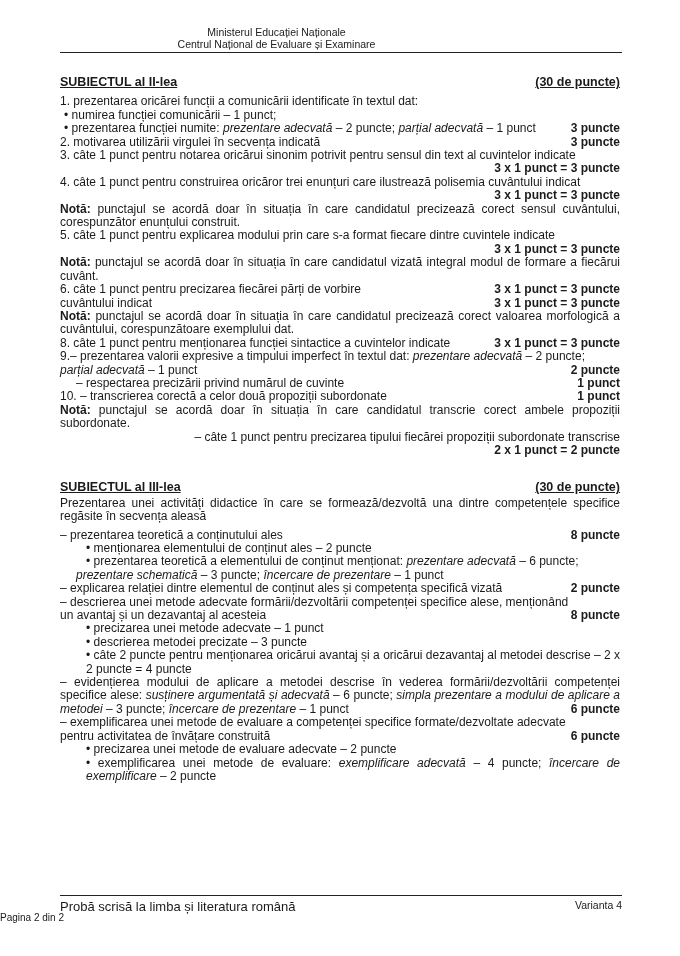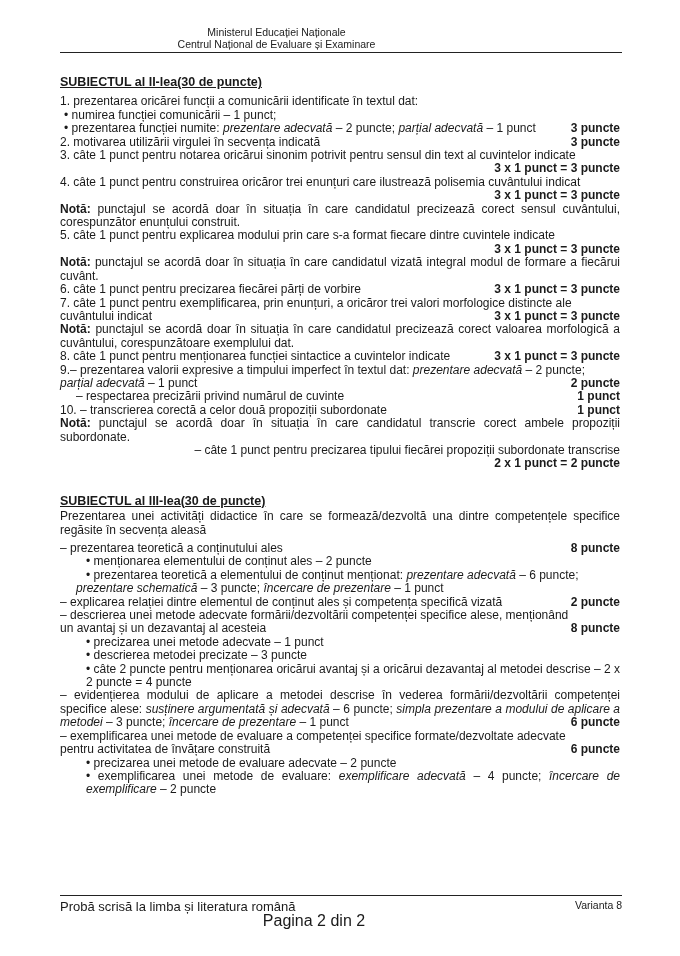--- a/index.html
+++ b/index.html
@@ -5,26 +5,26 @@
   html, body { margin: 0; padding: 0; background: #ffffff; }
   body { width: 680px; height: 956px; position: relative; overflow: hidden;
          font-family: "Liberation Sans", sans-serif; color: #1a1a1a; }
   .page { position: absolute; left: 0; top: 0; width: 680px; height: 956px; }
   .header { position: absolute; top: 26px; left: 0; width: 553px; text-align: center;
             font-size: 10.5px; line-height: 12px; color: #222; }
   .hr-top { position: absolute; left: 60px; width: 562px; top: 52px; border-top: 1.5px solid #222; }
   .hr-bottom { position: absolute; left: 60px; width: 562px; top: 895px; border-top: 1.5px solid #222; }
   .footer-left { position: absolute; left: 60px; top: 899px; font-size: 13px; }
   .footer-right { position: absolute; right: 58px; top: 899px; font-size: 10.5px; }
-  .footer-center { position: absolute; left: 0; width: 628px; text-align: center; top: 912px; font-size: 16px; }
+  .footer-center { position: absolute; left: 0; width: 628px; text-align: left; top: 912px; font-size: 10px; }
 
   .content { position: absolute; left: 60px; width: 560px; top: 76px;
              font-size: 12px; line-height: 13.4px; }
-  .sec-head { display: flex; justify-content: flex-start; font-weight: bold;
-              font-size: 12.5px; text-decoration: underline; margin-bottom: 6px; }
+  .sec-head { display: flex; justify-content: space-between; font-weight: bold;
+              font-size: 12.5px; text-decoration: underline; margin-bottom: 6px; gap: 16px; }
   .sec-head span { display: inline-block; }
   .row { display: flex; justify-content: space-between; align-items: baseline; }
   .row .l { flex: 1; }
   .row .r { font-weight: bold; white-space: nowrap; padding-left: 8px; }
   .right { text-align: right; font-weight: bold; }
   .just { text-align: justify; }
   .b { font-weight: bold; }
   .i { font-style: italic; }
   .ind1 { padding-left: 4px; }
   .ind2 { padding-left: 18px; }
@@ -79,21 +79,20 @@
       <div class="right">3 x 1 punct = 3 puncte</div>
       <div class="just"><span class="b">Notă:</span><span> punctajul se acordă doar în situația în care candidatul vizată integral modul de formare a fiecărui cuvânt.</span></div>
     </div>
 
     <div class="row">
       <span class="l">6. câte 1 punct pentru precizarea fiecărei părți de vorbire</span>
       <span class="r">3 x 1 punct = 3 puncte</span>
     </div>
 
     <div>
-      <div>7. câte 1 punct pentru exemplificarea, prin enunțuri, a oricăror trei valori morfologice distincte ale</div>
       <div class="row">
         <span class="l">cuvântului indicat</span>
         <span class="r">3 x 1 punct = 3 puncte</span>
       </div>
       <div class="just"><span class="b">Notă:</span><span> punctajul se acordă doar în situația în care candidatul precizează corect valoarea morfologică a cuvântului, corespunzătoare exemplului dat.</span></div>
     </div>
 
     <div class="row">
       <span class="l">8. câte 1 punct pentru menționarea funcției sintactice a cuvintelor indicate</span>
       <span class="r">3 x 1 punct = 3 puncte</span>
@@ -166,15 +165,15 @@
         <span class="l">pentru activitatea de învățare construită</span>
         <span class="r">6 puncte</span>
       </div>
       <div class="bul2">•  precizarea unei metode de evaluare adecvate –  2 puncte</div>
       <div class="bul2 just"><span>•  exemplificarea unei metode de evaluare: </span><span class="i">exemplificare adecvată</span><span> – 4 puncte; </span><span class="i">încercare de exemplificare</span><span> – 2 puncte</span></div>
     </div>
   </div>
 
   <div class="hr-bottom"></div>
   <div class="footer-left">Probă scrisă la limba și literatura română</div>
-  <div class="footer-right">Varianta 8</div>
+  <div class="footer-right">Varianta 4</div>
   <div class="footer-center">Pagina 2 din 2</div>
 </div>
 
 </body></html>

